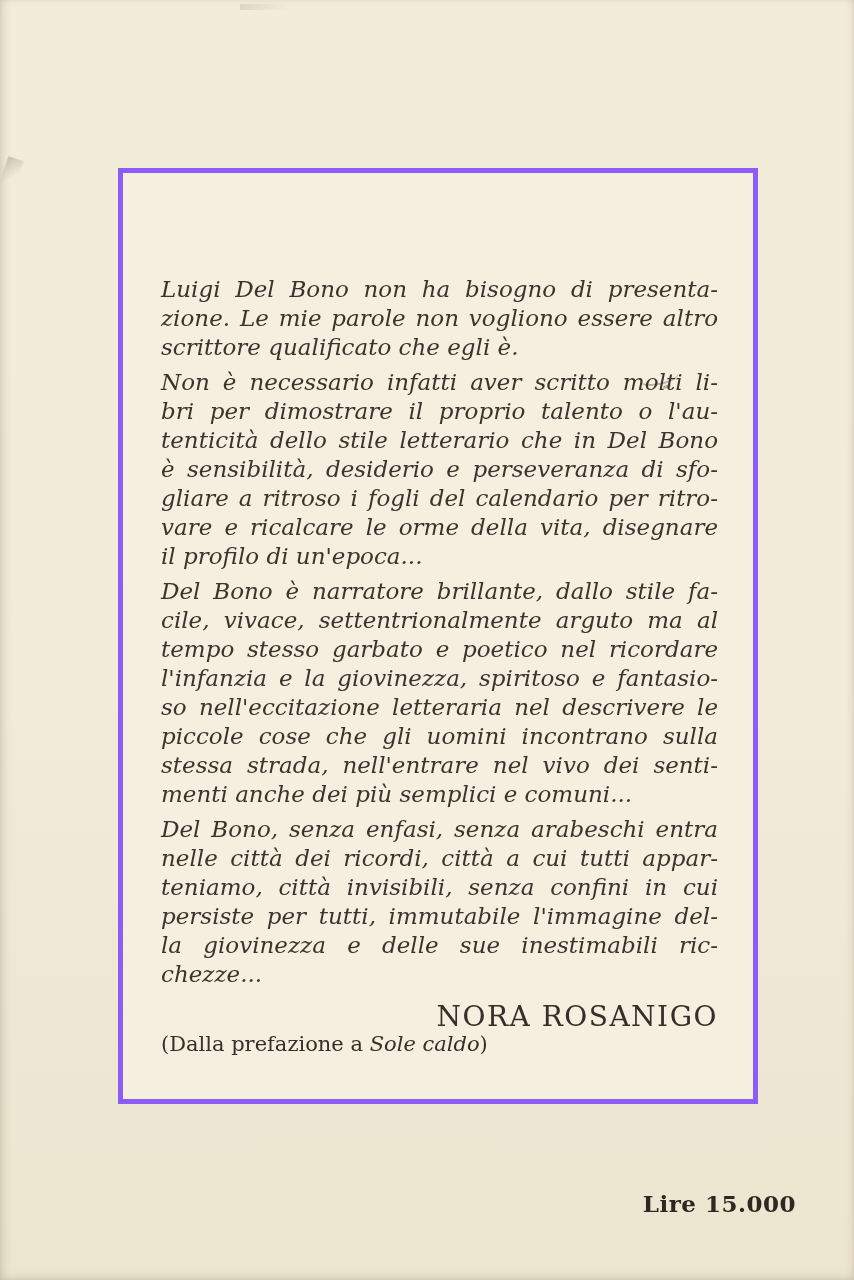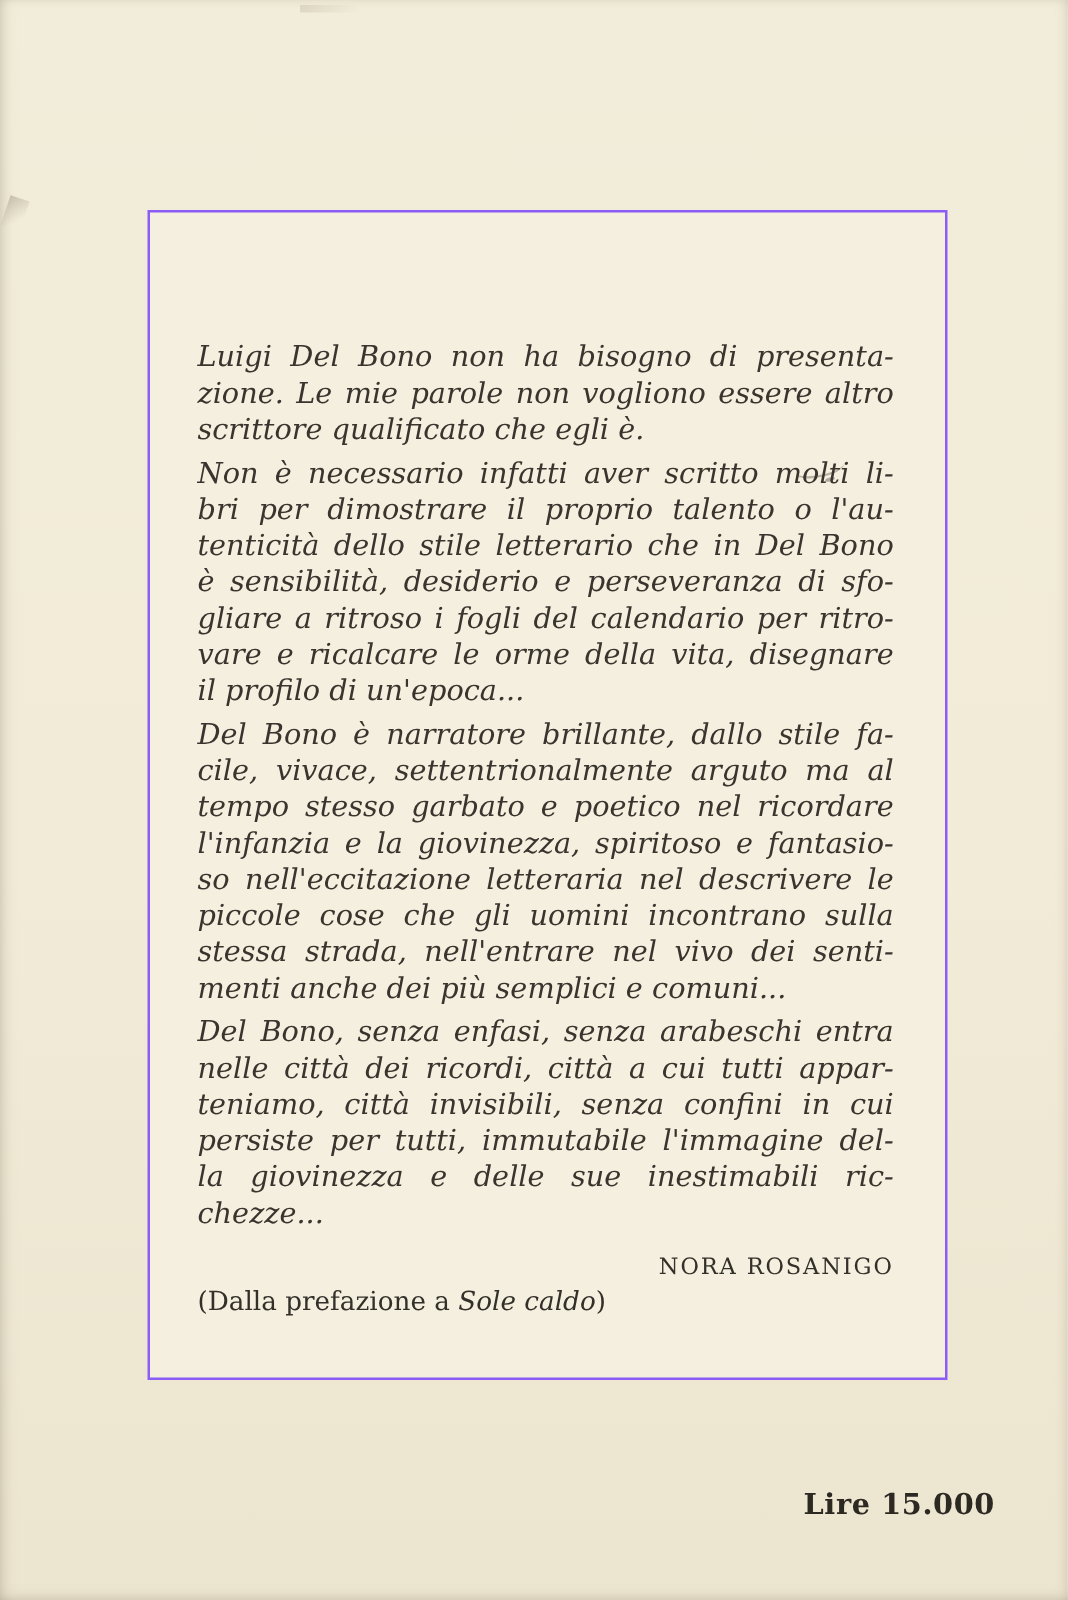--- a/index.html
+++ b/index.html
@@ -20,21 +20,21 @@
     box-shadow: inset 6px 0 12px -6px rgba(120,110,90,0.35),
                 inset -4px 0 10px -5px rgba(150,120,110,0.30),
                 inset 0 -6px 14px -8px rgba(120,110,90,0.25);
   }
   .panel {
     position: absolute;
     left: 118px;
     top: 168px;
     width: 640px;
     height: 936px;
-    border: 2px solid #8b5cf6;
+    border: 5px solid #8b5cf6;
     background: #f4efde;
     box-sizing: border-box;
   }
   .text-block {
     position: absolute;
     left: 38px;
     top: 102px;
     width: 557px;
     color: #39352e;
     font-style: italic;
@@ -48,21 +48,21 @@
     text-align: justify;
     text-align-last: justify;
   }
   .line.last {
     text-align-last: left;
   }
   .signature {
     margin-top: 14px;
     text-align: right;
     font-style: normal;
-    font-size: 18px;
+    font-size: 28px;
     line-height: 27px;
     letter-spacing: 1.5px;
     color: #33302a;
   }
   .attribution {
     text-align: left;
     font-style: normal;
     font-size: 21px;
     line-height: 28px;
     color: #33302a;

